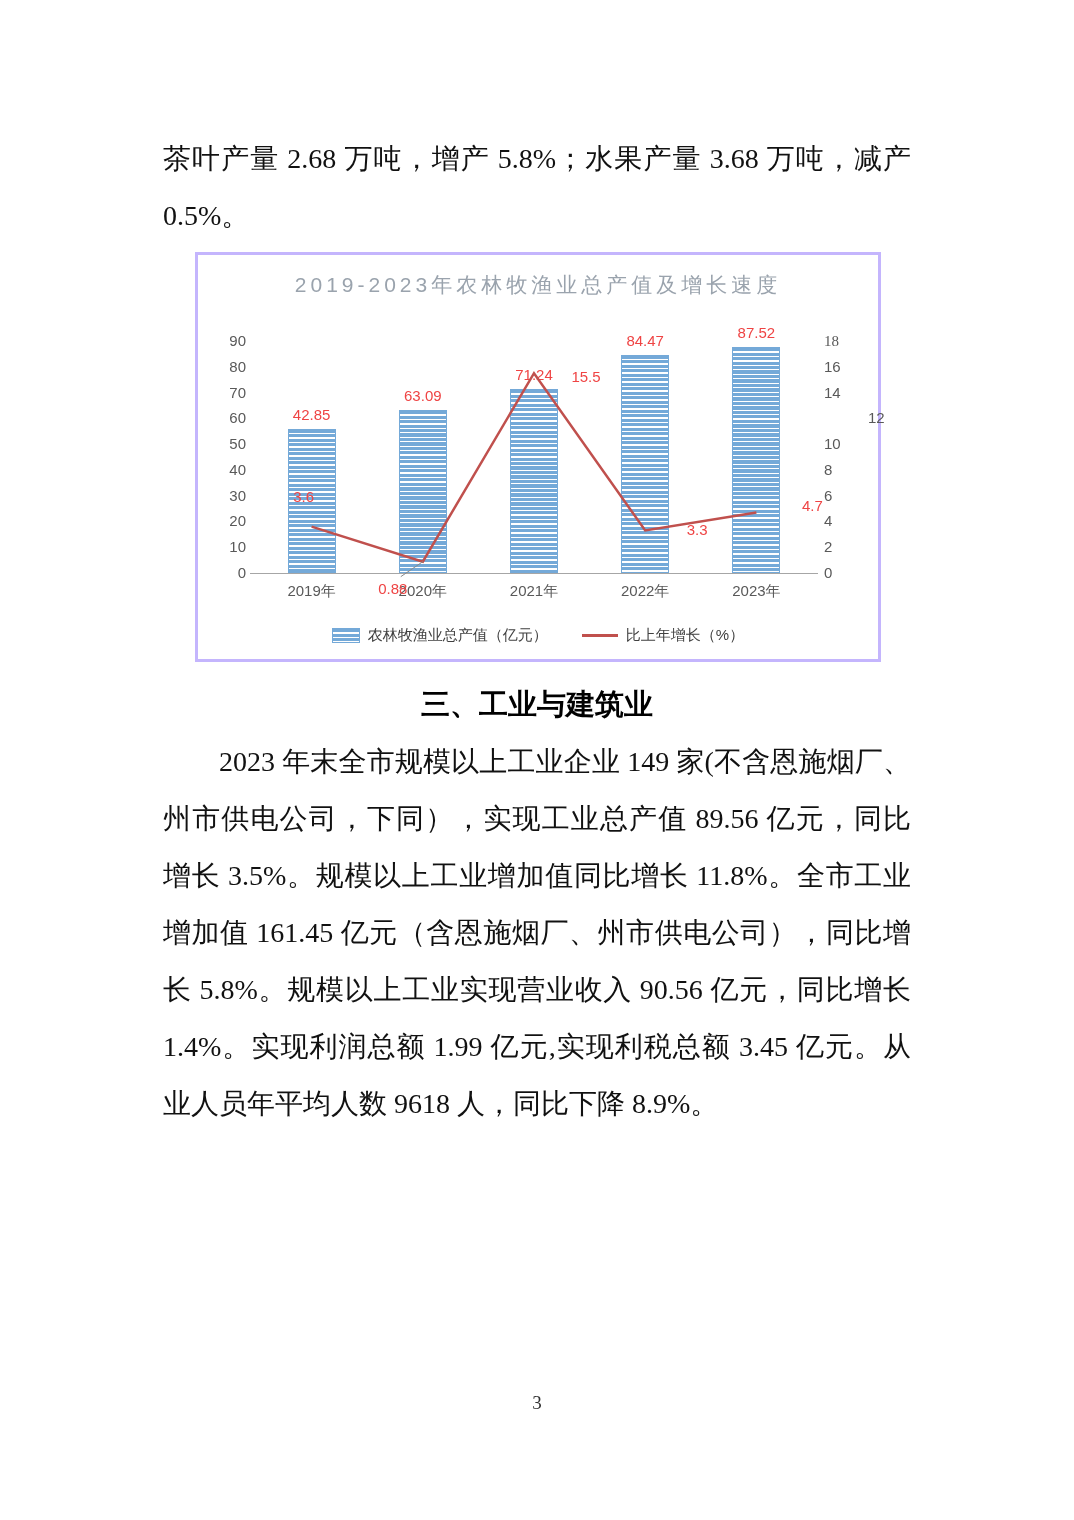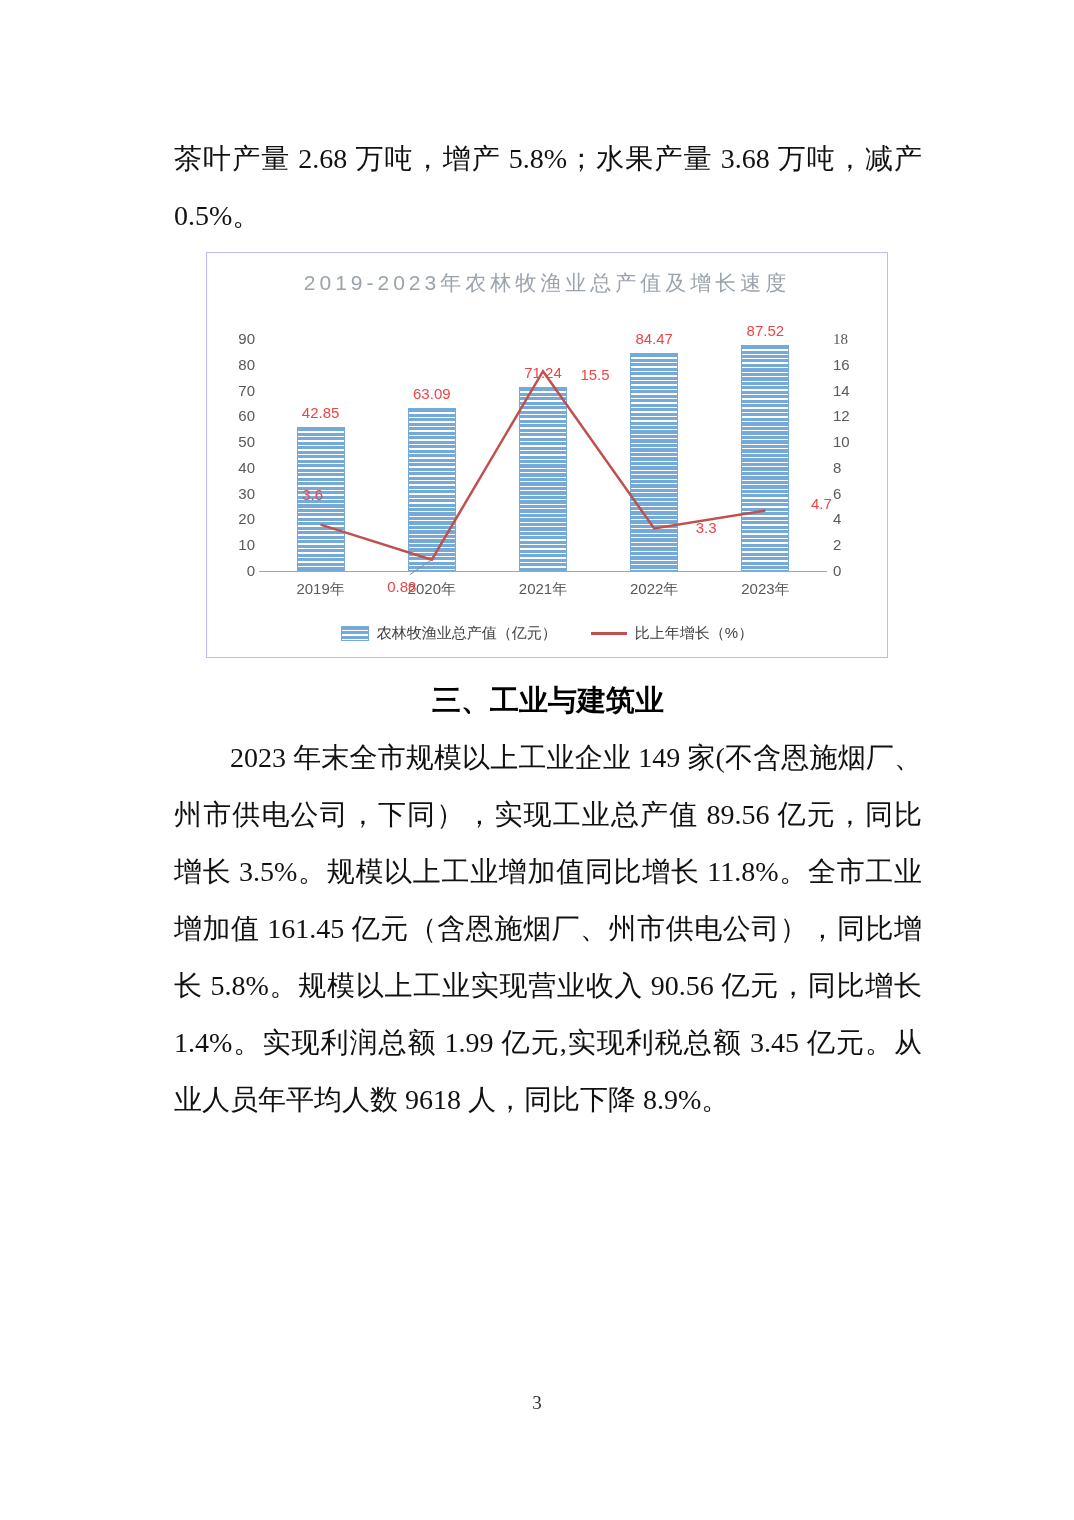--- a/index.html
+++ b/index.html
@@ -4,42 +4,42 @@
 <style>
   html,body{margin:0;padding:0;background:#ffffff;}
   .page{
     position:relative;
     width:1074px;height:1520px;
     background:#ffffff;
     font-family:"Liberation Serif","DejaVu Serif",serif;
     color:#111;
     overflow:hidden;
   }
-  .content{position:absolute;left:174px;top:130px;width:748px;}
+  .content{position:absolute;left:163px;top:130px;width:748px;}
   .body-text{font-size:28px;line-height:57px;text-align:justify;margin:0;}
   .indent{text-indent:2em;}
   .section-heading{
     font-size:29px;font-weight:bold;text-align:center;
     margin:14px 0 0 0;line-height:57px;color:#000;
   }
   .table-heading{
     font-size:29px;font-weight:bold;text-align:center;
     margin:2px 0 0 0;line-height:57px;color:#000;
   }
   .page-number{
     position:absolute;left:0;right:0;top:1392px;
     text-align:center;font-size:19px;color:#333;
     font-family:"Liberation Serif",serif;
   }
   
   .chart-box{
     position:relative;
     width:680px;height:404px;
     margin:8px 0 0 32px;
-    border:1px solid #c4b5fd;
+    border:3px solid #c4b5fd;
     background:#ffffff;
     font-family:"Liberation Sans","DejaVu Sans",sans-serif;
   }
   .chart-title{
     position:absolute;left:0;right:0;top:16px;
     text-align:center;
     font-size:21px;letter-spacing:4px;
     color:#9aa3ad;font-weight:500;
     white-space:nowrap;
   }
@@ -93,21 +93,21 @@
         <div class="tick left-tick" style="top: 154.333px;">60</div>
         <div class="tick left-tick" style="top: 128.556px;">70</div>
         <div class="tick left-tick" style="top: 102.778px;">80</div>
         <div class="tick left-tick" style="top: 77px;">90</div>
         <div class="tick right-tick" style="top: 309px;">0</div>
         <div class="tick right-tick" style="top: 283.222px;">2</div>
         <div class="tick right-tick" style="top: 257.444px;">4</div>
         <div class="tick right-tick" style="top: 231.667px;">6</div>
         <div class="tick right-tick" style="top: 205.889px;">8</div>
         <div class="tick right-tick" style="top: 180.111px;">10</div>
-        <div class="tick right-tick" style="top: 154.333px;">12</div>
+        <div class="tick right-tick" style="top: 154.333px; margin-left: 44px;">12</div>
         <div class="tick right-tick" style="top: 128.556px;">14</div>
         <div class="tick right-tick" style="top: 102.778px;">16</div>
         <div class="tick right-tick" style="top: 77px; font-family: Liberation Serif, serif;">18</div>
         <div class="baseline" style="left: 52px; top: 318px; width: 568px;"></div>
         <div class="tick x-tick" style="left: 73.6px; top: 327px;">2019年</div>
         <div class="tick x-tick" style="left: 184.8px; top: 327px;">2020年</div>
         <div class="tick x-tick" style="left: 296px; top: 327px;">2021年</div>
         <div class="tick x-tick" style="left: 407.2px; top: 327px;">2022年</div>
         <div class="tick x-tick" style="left: 518.4px; top: 327px;">2023年</div>
         <div class="bar" style="left: 89.6px; top: 173.722px; width: 48px; height: 144.278px; background: repeating-linear-gradient(rgb(116, 169, 216) 0px, rgb(116, 169, 216) 3px, rgb(255, 255, 255) 3px, rgb(255, 255, 255) 4.5px); border: 1px solid rgb(116, 169, 216);"></div>

